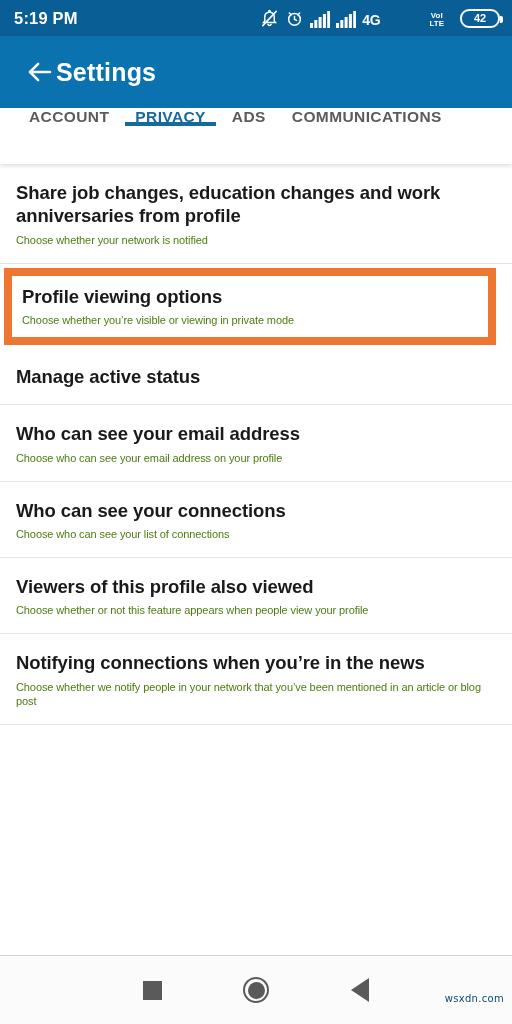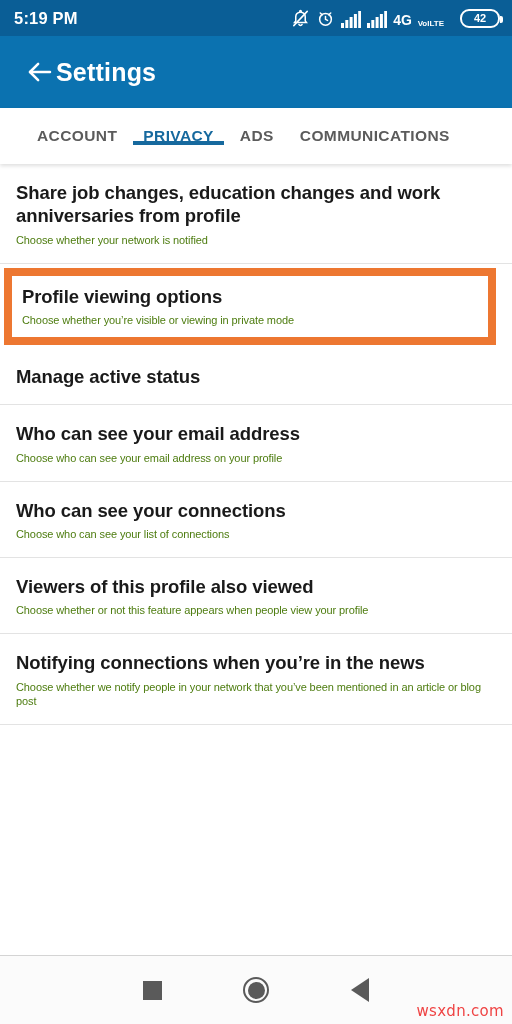--- a/index.html
+++ b/index.html
@@ -52,23 +52,24 @@
   }
   .net-sub {
     font-size: 8px;
     font-weight: bold;
     color: #ffffff;
     line-height: 8px;
     text-align: center;
   }
   .volte-stack {
     display: flex;
-    flex-direction: row;
+    flex-direction: column;
     justify-content: center;
     line-height: 8px;
+    margin-left: 43px;
   }
   .battery {
     position: relative;
     width: 40px;
     height: 19px;
     border: 2px solid #ffffff;
     border-radius: 9px;
     display: flex;
     align-items: center;
     justify-content: center;
@@ -112,22 +113,22 @@
     font-size: 25px;
     font-weight: bold;
     letter-spacing: 0.2px;
   }
 
   
   .tab-bar {
     height: 56px;
     background: #ffffff;
     display: flex;
-    align-items: center;
-    padding-left: 24px;
+    align-items: flex-start;
+    padding-left: 16px;
     box-shadow: 0 2px 4px rgba(0,0,0,0.13);
     position: relative;
     z-index: 5;
     flex: 0 0 auto;
   }
   .tab {
     display: flex;
     align-items: center;
     position: relative;
     padding: 0 13px;
@@ -231,23 +232,23 @@
   .nav-triangle {
     width: 0;
     height: 0;
     border-top: 12px solid transparent;
     border-bottom: 12px solid transparent;
     border-right: 18px solid #5a5a5a;
   }
   .watermark {
     position: absolute;
     right: 8px;
-    bottom: 4px;
-    font-size: 15px;
-    color: #ef4444;
+    bottom: 20px;
+    font-size: 10px;
+    color: #0c4a6e;
     letter-spacing: 0.3px;
     font-family: "DejaVu Sans", sans-serif;
   }
 </style>
 </head>
 <body>
 
 <div id="screen">
 
   <div class="status-bar">

